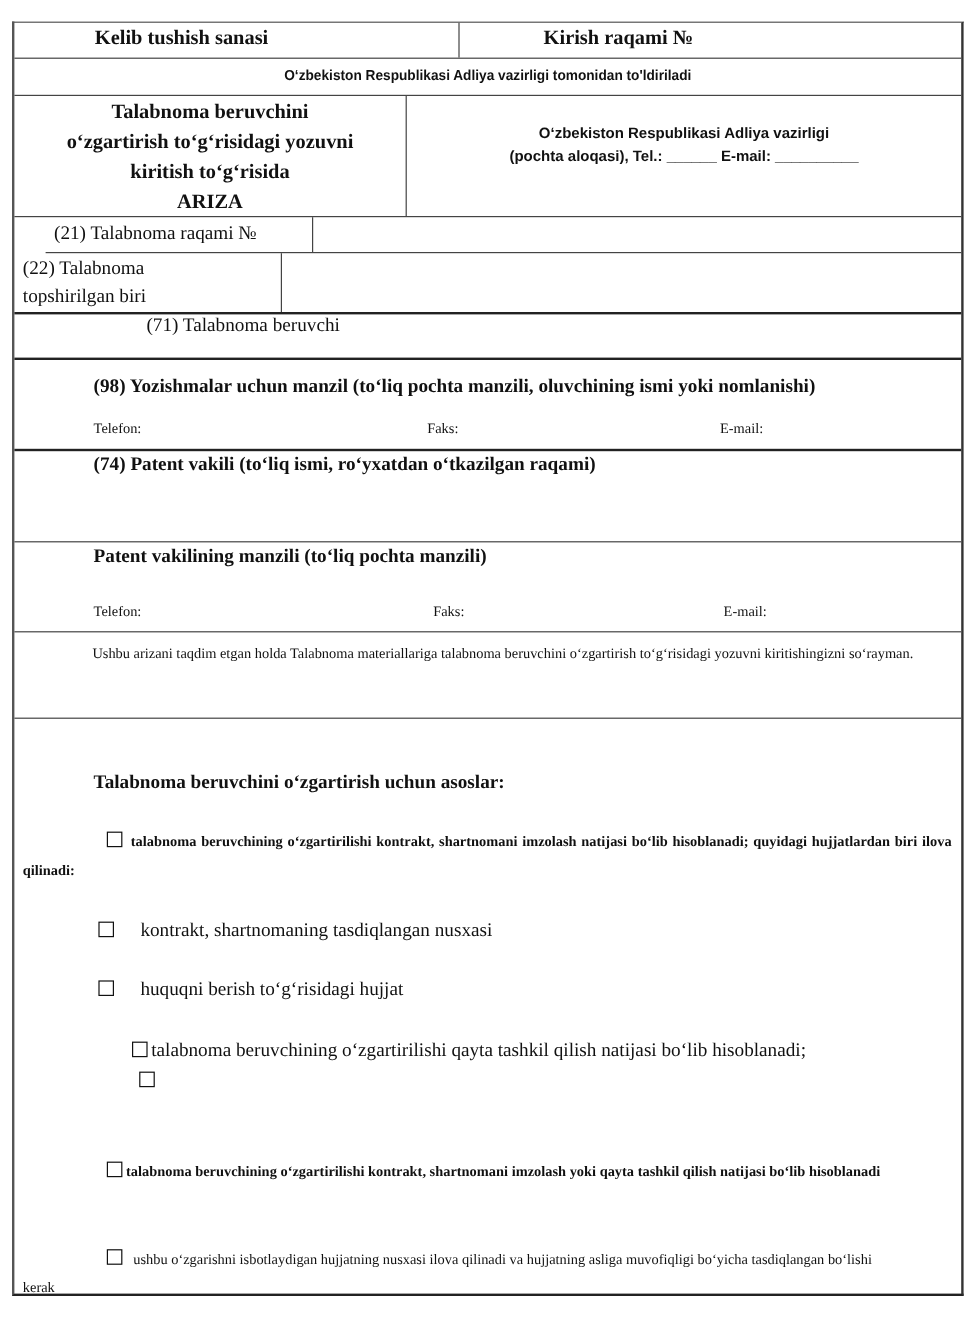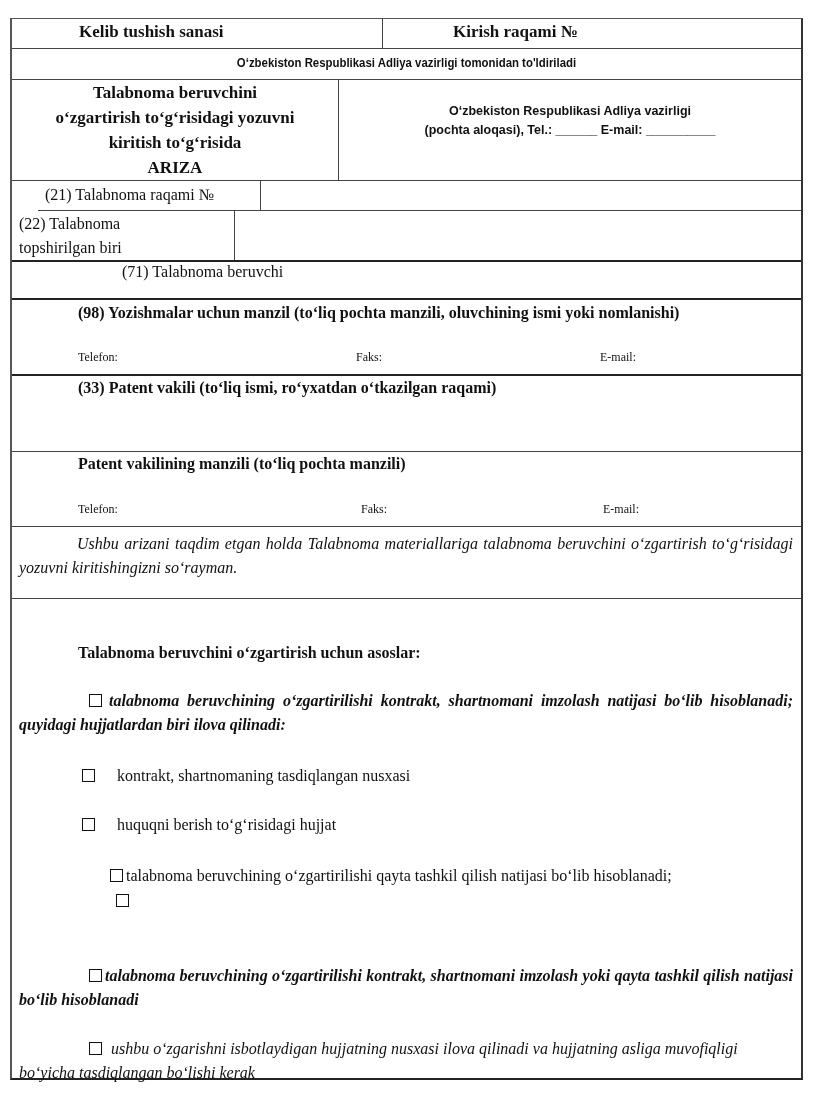--- a/index.html
+++ b/index.html
@@ -21,21 +21,21 @@
 
   .hdr-text { font-size: 17px; font-weight: bold; position: absolute; top: 3px; }
   .notice { font-size: 12px; font-weight: bold; text-align: center; width: 100%; position: absolute; top: 7px; transform: scaleX(0.95); }
 
   .title-block { font-size: 17px; font-weight: bold; text-align: center; line-height: 25px; position: absolute; top: 0; left: 0; right: 0; }
   .ministry { font-size: 12.5px; font-weight: bold; text-align: center; line-height: 19px; position: absolute; top: 22px; left: 0; right: 0; }
 
   .label { font-size: 16px; position: absolute; line-height: 24px; }
   .contact { position: absolute; font-size: 12px; }
 
-  .para { position: absolute; left: 7px; right: 8px; font-size: 16px; line-height: 24px; text-align: justify; font-style: italic; }
+  .para { position: absolute; left: 7px; right: 8px; font-size: 12px; line-height: 24px; text-align: justify; }
   .indent { text-indent: 58px; }
 
   .cb {
     display: inline-block; width: 13px; height: 13px; border: 1.5px solid #111;
     vertical-align: -1px; background: #fff;
   }
   .cb-row { position: absolute; font-size: 16px; font-weight: normal; line-height: 24px; }
   .cb-row .cb { margin-right: 22px; }
 </style>
 </head>
@@ -88,28 +88,28 @@
       </div>
     </div>
     <div class="cell" style="left:223px; right:0;"></div>
   </div>
 
   <div class="row thick" style="top:243px; height:38px;">
     <span class="label" style="left:82px; top:-2px;margin-left:28px;">(71) Talabnoma beruvchi</span>
   </div>
 
   <div class="row thick" style="top:281px; height:76px;">
-    <span class="label b" style="left:66px; top:1px;">(98) Yozishmalar uchun manzil (to‘liq pochta manzili,  oluvchining ismi yoki nomlanishi)</span>
+    <span class="label b" style="left:66px; top:11px;">(98) Yozishmalar uchun manzil (to‘liq pochta manzili,  oluvchining ismi yoki nomlanishi)</span>
     <span class="contact" style="left:66px; top:50px;">Telefon:</span>
     <span class="contact" style="left:344px; top:50px;">Faks:</span>
     <span class="contact" style="left:588px; top:50px;">E-mail:</span>
   </div>
 
   <div class="row" style="top:357px; height:76px;">
-    <span class="label b" style="left:66px; top:0px;">(33) Patent vakili (to‘liq ismi, ro‘yxatdan o‘tkazilgan raqami)</span>
+    <span class="label b" style="left:66px; top:0px;">(74) Patent vakili (to‘liq ismi, ro‘yxatdan o‘tkazilgan raqami)</span>
   </div>
 
   <div class="row" style="top:433px; height:75px;">
     <span class="label b" style="left:66px; top:0px;">Patent vakilining manzili (to‘liq pochta manzili)</span>
     <span class="contact" style="left:66px; top:50px;">Telefon:</span>
     <span class="contact" style="left:349px; top:50px;">Faks:</span>
     <span class="contact" style="left:591px; top:50px;">E-mail:</span>
   </div>
 
   <div class="row" style="top:508px; height:72px;">

